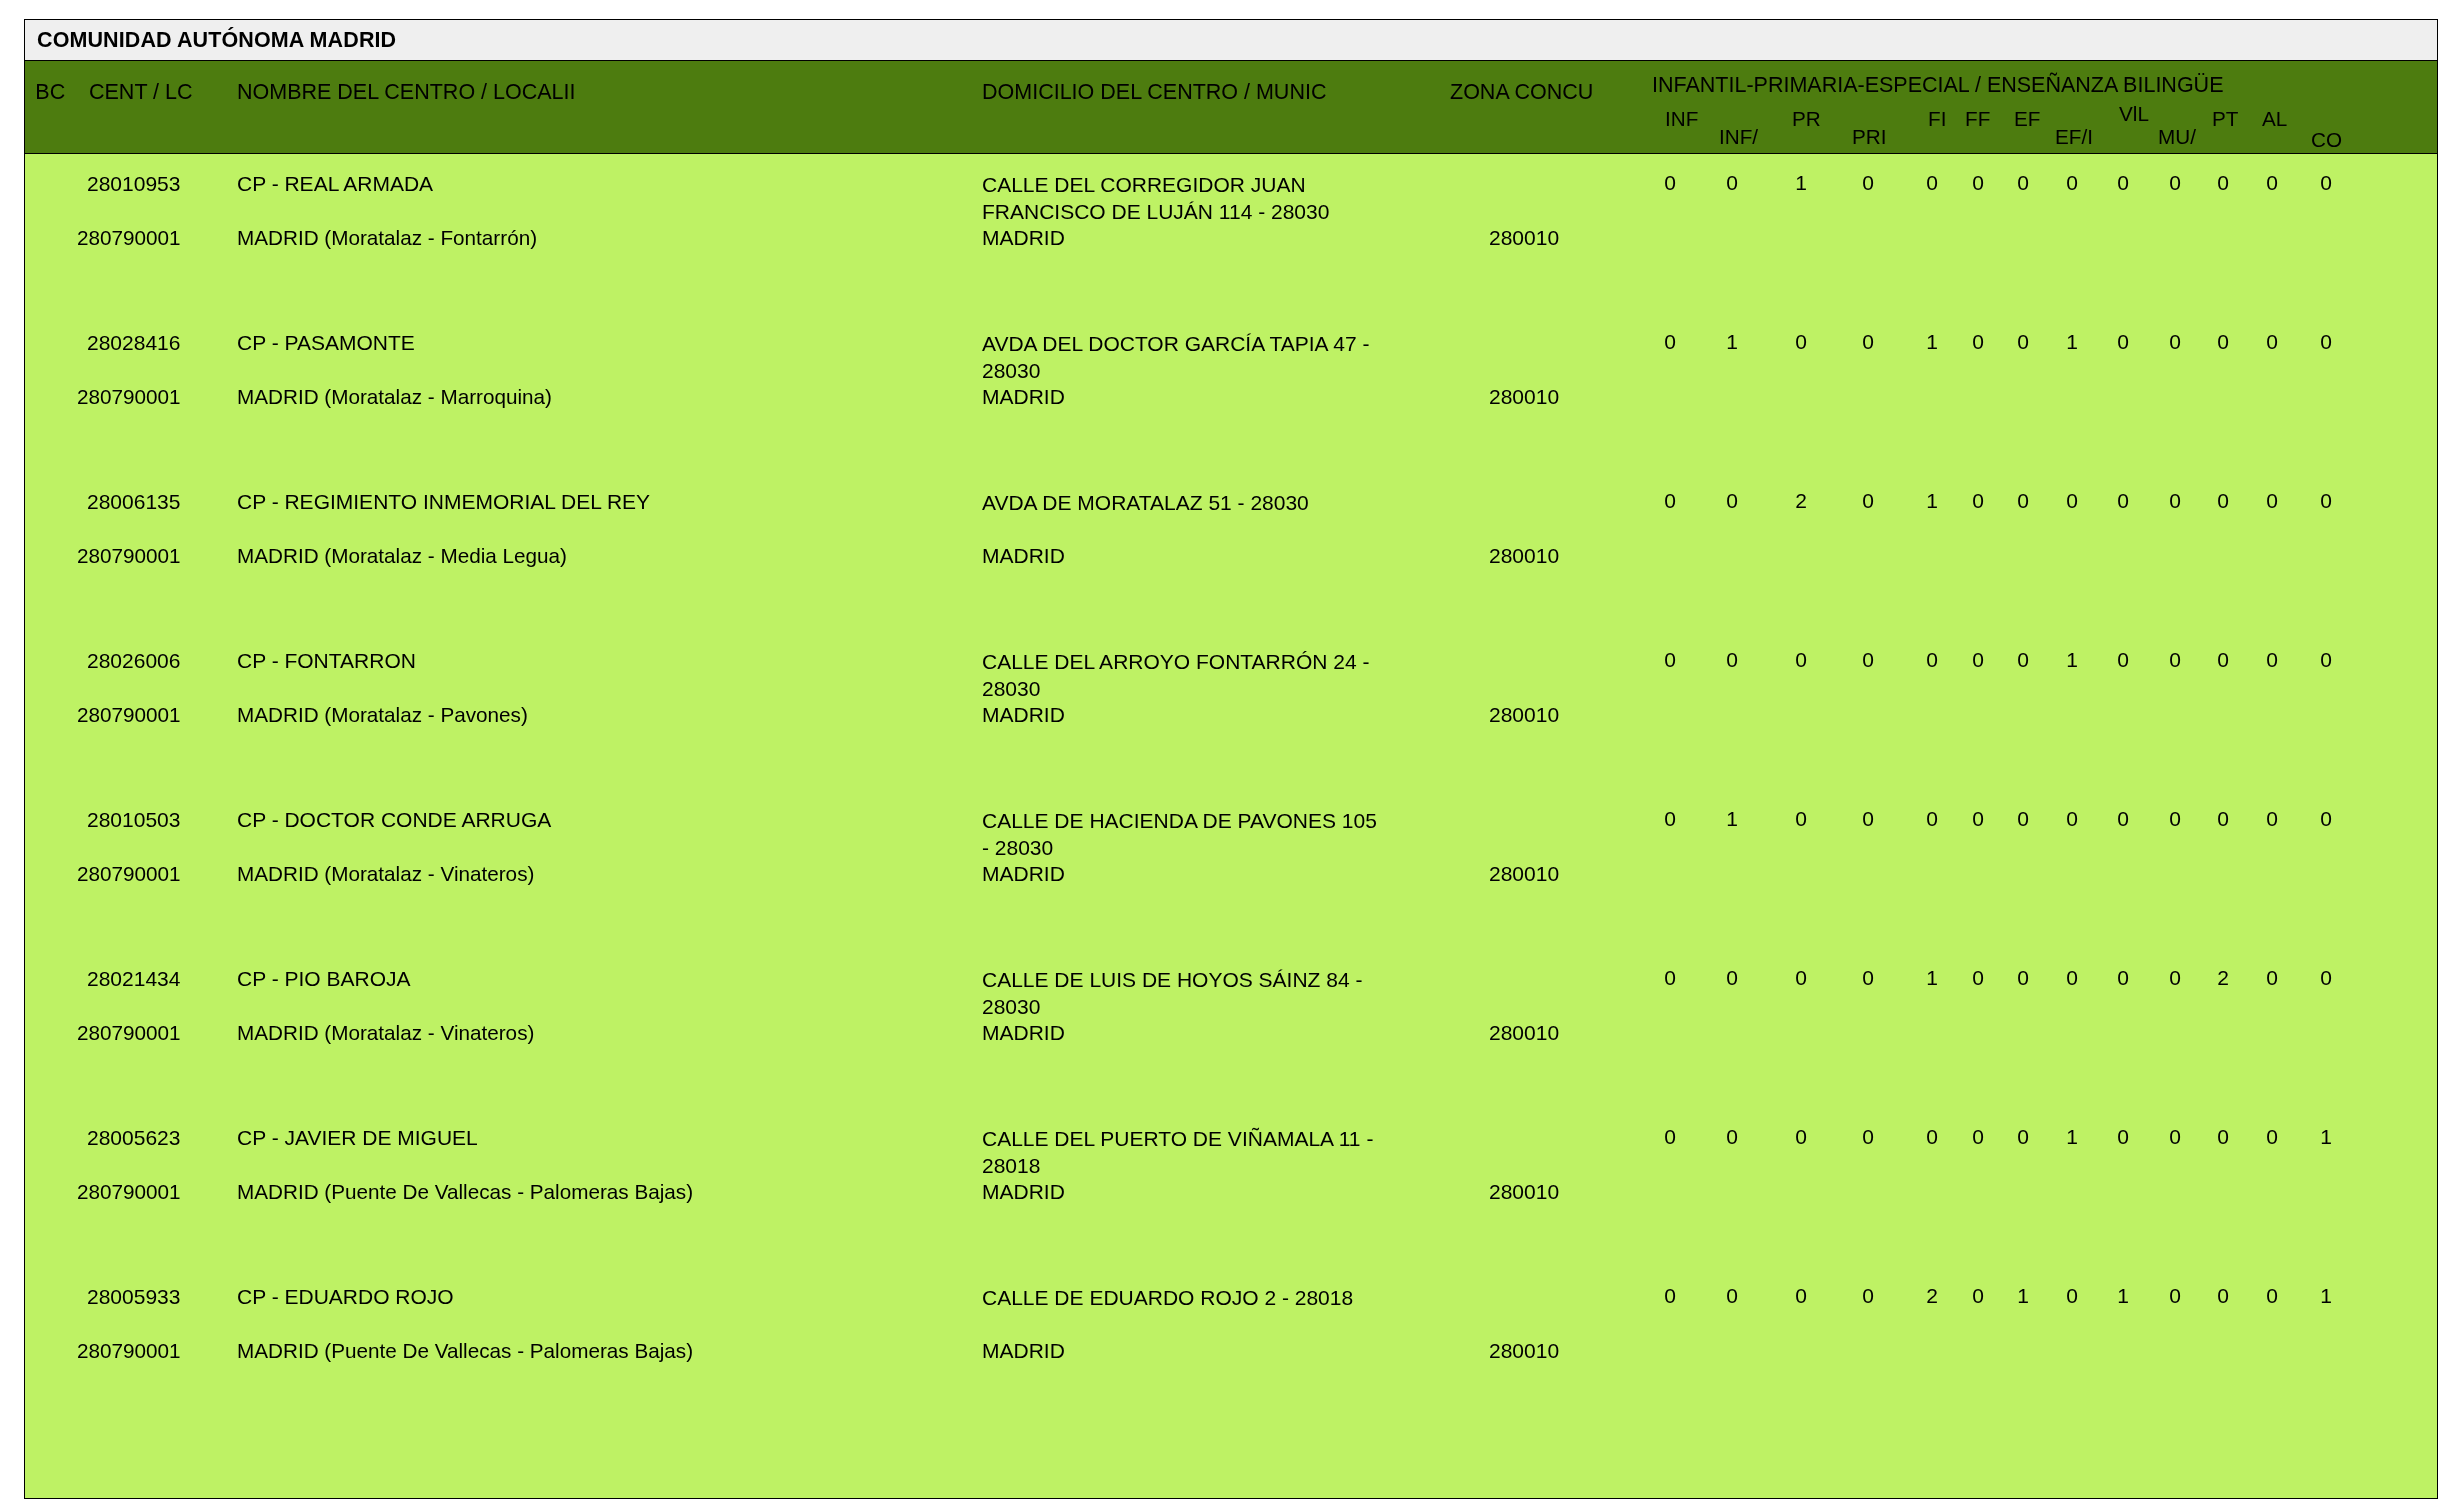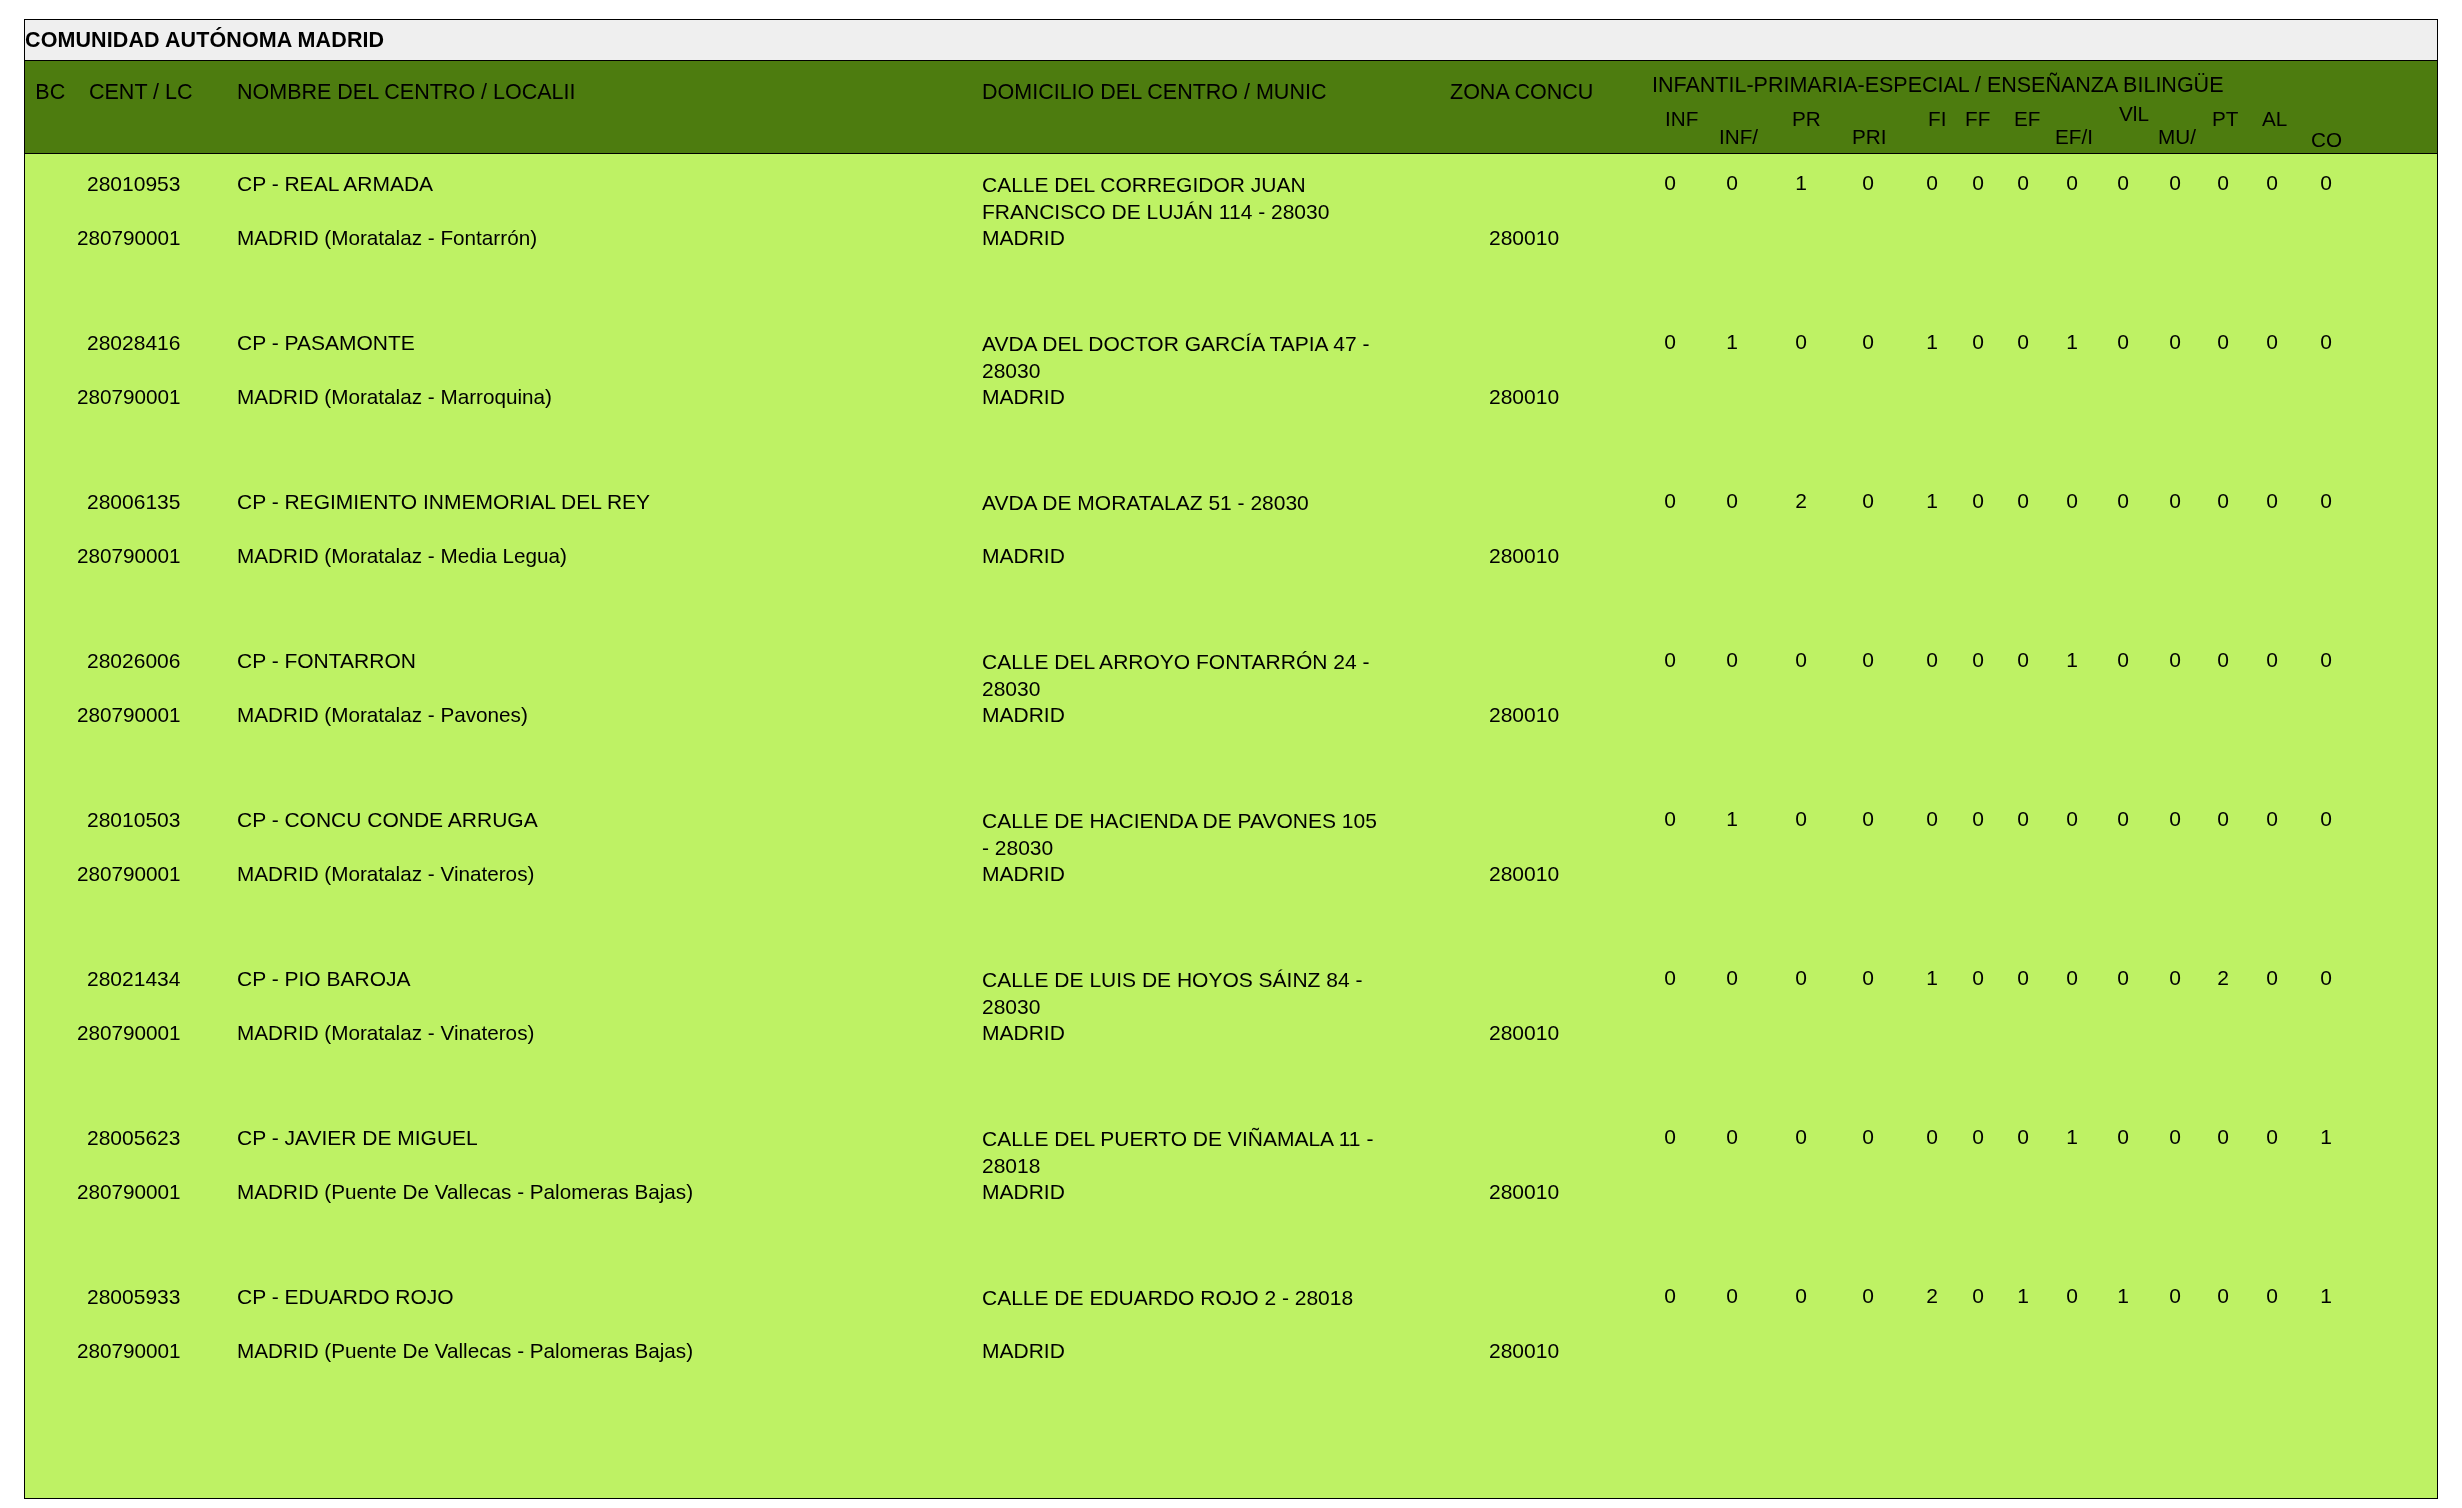--- a/index.html
+++ b/index.html
@@ -31,21 +31,21 @@
   .banner {
     display: flex;
     border-bottom: 1.7px solid #000000;
     background: #efefef;
     height: 40px;
     align-items: center;
     flex: 0 0 auto;
   }
   .banner-left {
     width: 938px;
-    padding-left: 0;
+    padding-left: 12px;
     font-weight: bold;
     font-size: 21.5px;
     letter-spacing: 0.1px;
     box-sizing: border-box;
   }
   .banner-right {
     flex: 1;
     padding-left: 27.6px;
     font-weight: bold;
     font-size: 21.5px;
@@ -222,21 +222,21 @@
           <div class="num" style="left: 1985px; top: 17px;">0</div>
           <div class="num" style="left: 2034px; top: 17px;">1</div>
           <div class="num" style="left: 2085px; top: 17px;">0</div>
           <div class="num" style="left: 2137px; top: 17px;">0</div>
           <div class="num" style="left: 2185px; top: 17px;">0</div>
           <div class="num" style="left: 2234px; top: 17px;">0</div>
           <div class="num" style="left: 2288px; top: 17px;">0</div>
         </div>
         <div class="rec">
           <div class="cell r-code">28010503</div>
-          <div class="cell r-name">CP - CONCU CONDE ARRUGA</div>
+          <div class="cell r-name">CP - DOCTOR CONDE ARRUGA</div>
           <div class="cell r-loccode">280790001</div>
           <div class="cell r-locname">MADRID (Moratalaz - Vinateros)</div>
           <div class="cell r-addr wrap">CALLE DE HACIENDA DE PAVONES 105 - 28030</div>
           <div class="cell r-city">MADRID</div>
           <div class="cell r-zona">280010</div>
           <div class="num" style="left: 1632px; top: 17px;">0</div>
           <div class="num" style="left: 1694px; top: 17px;">1</div>
           <div class="num" style="left: 1763px; top: 17px;">0</div>
           <div class="num" style="left: 1830px; top: 17px;">0</div>
           <div class="num" style="left: 1894px; top: 17px;">0</div>

